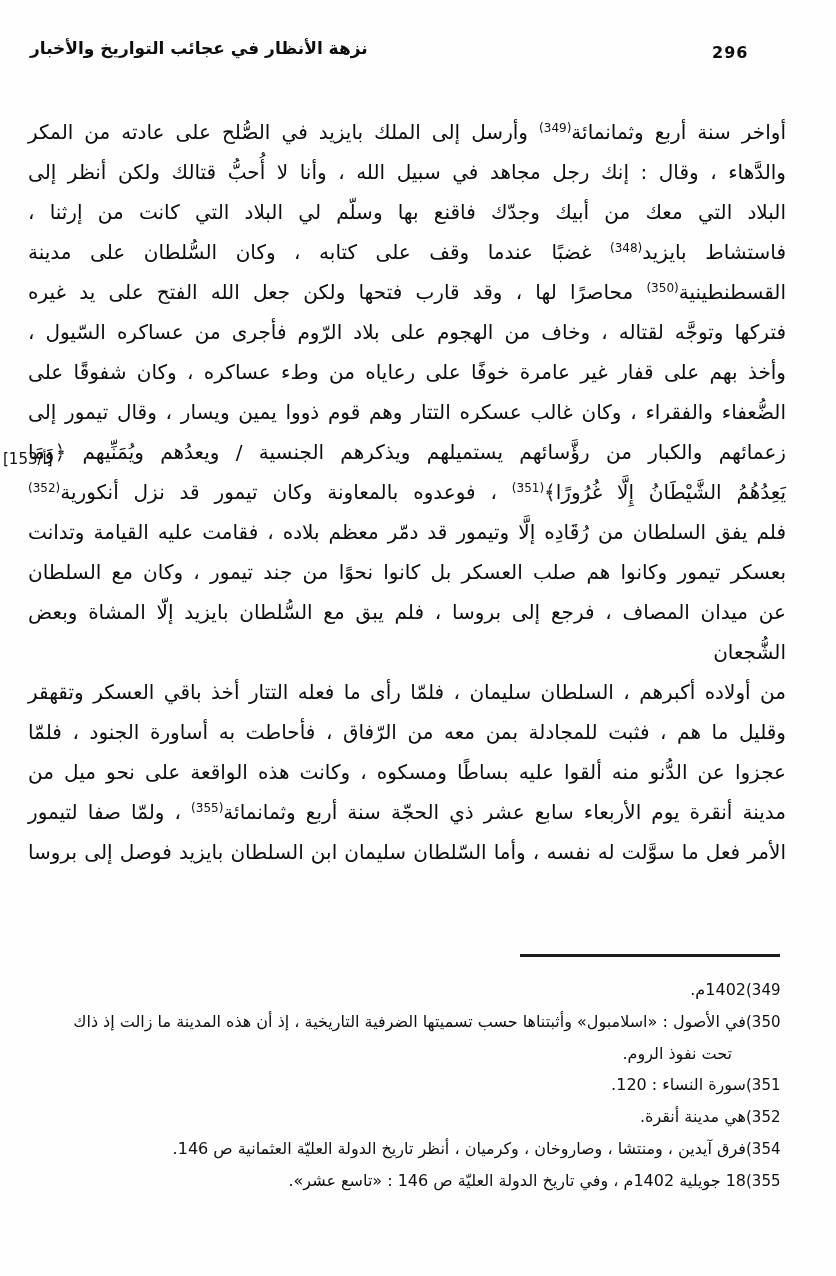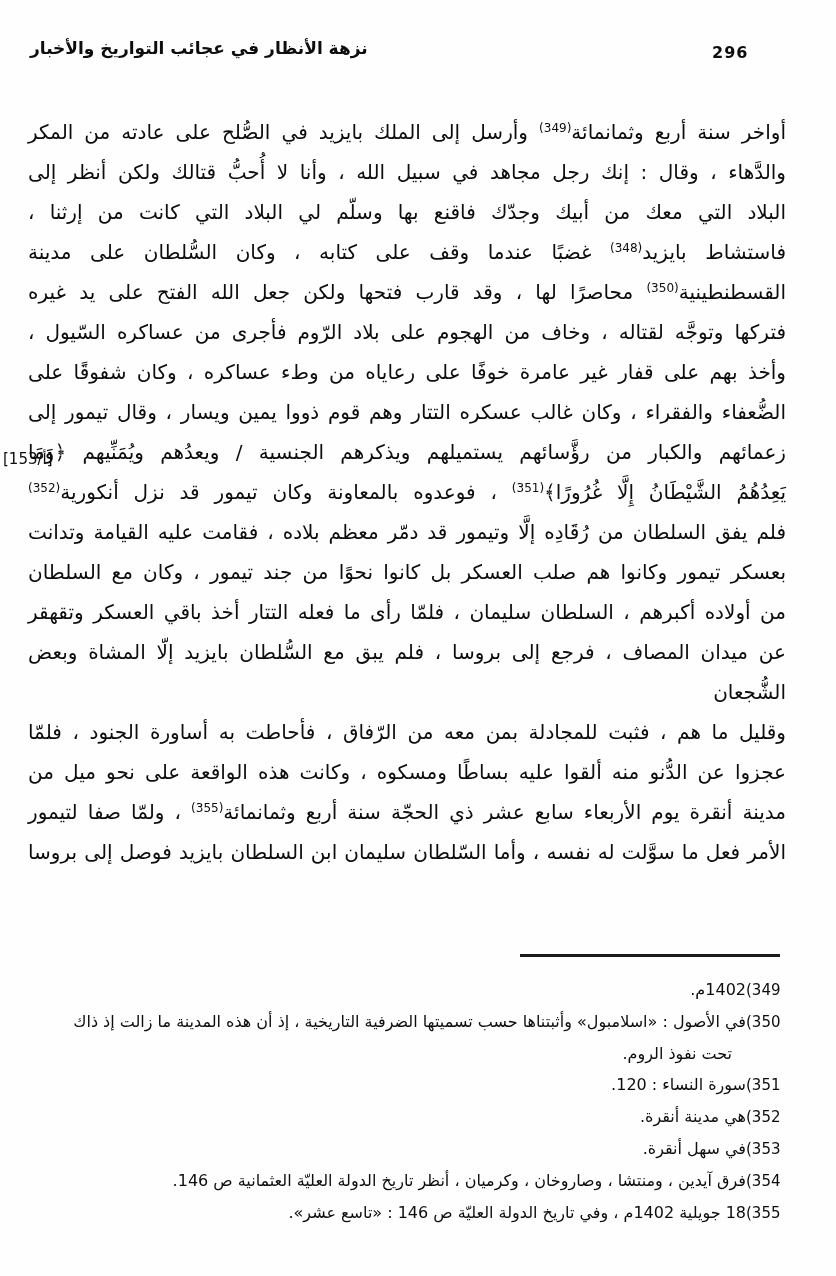--- a/index.html
+++ b/index.html
@@ -79,22 +79,22 @@
     <div class="bline rich-sup">البلاد التي معك من أبيك وجدّك فاقنع بها وسلّم لي البلاد التي كانت من إرثنا ،</div>
     <div class="bline rich-sup">فاستشاط بايزيد<sup class="fn-ref">(348)</sup> غضبًا عندما وقف على كتابه ، وكان السُّلطان على مدينة</div>
     <div class="bline rich-sup">القسطنطينية<sup class="fn-ref">(350)</sup> محاصرًا لها ، وقد قارب فتحها ولكن جعل الله الفتح على يد غيره</div>
     <div class="bline rich-sup">فتركها وتوجَّه لقتاله ، وخاف من الهجوم على بلاد الرّوم فأجرى من عساكره السّيول ،</div>
     <div class="bline rich-sup">وأخذ بهم على قفار غير عامرة خوفًا على رعاياه من وطء عساكره ، وكان شفوقًا على</div>
     <div class="bline rich-sup">الضُّعفاء والفقراء ، وكان غالب عسكره التتار وهم قوم ذووا يمين ويسار ، وقال تيمور إلى</div>
     <div class="bline rich-sup">زعمائهم والكبار من رؤَّسائهم يستميلهم ويذكرهم الجنسية / ويعدُهم ويُمَنِّيهم ﴿وَمَا</div>
     <div class="bline rich-sup">يَعِدُهُمُ الشَّيْطَانُ إِلَّا غُرُورًا﴾<sup class="fn-ref">(351)</sup> ، فوعدوه بالمعاونة وكان تيمور قد نزل أنكورية<sup class="fn-ref">(352)</sup></div>
     <div class="bline rich-sup">فلم يفق السلطان من رُقَادِه إلَّا وتيمور قد دمّر معظم بلاده ، فقامت عليه القيامة وتدانت</div>
     <div class="bline rich-sup">بعسكر تيمور وكانوا هم صلب العسكر بل كانوا نحوًا من جند تيمور ، وكان مع السلطان</div>
+    <div class="bline rich-sup">عن ميدان المصاف ، فرجع إلى بروسا ، فلم يبق مع السُّلطان بايزيد إلّا المشاة وبعض الشُّجعان</div>
     <div class="bline rich-sup">من أولاده أكبرهم ، السلطان سليمان ، فلمّا رأى ما فعله التتار أخذ باقي العسكر وتقهقر</div>
-    <div class="bline rich-sup">عن ميدان المصاف ، فرجع إلى بروسا ، فلم يبق مع السُّلطان بايزيد إلّا المشاة وبعض الشُّجعان</div>
     <div class="bline rich-sup">وقليل ما هم ، فثبت للمجادلة بمن معه من الرّفاق ، فأحاطت به أساورة الجنود ، فلمّا</div>
     <div class="bline rich-sup">عجزوا عن الدُّنو منه ألقوا عليه بساطًا ومسكوه ، وكانت هذه الواقعة على نحو ميل من</div>
     <div class="bline rich-sup">مدينة أنقرة يوم الأربعاء سابع عشر ذي الحجّة سنة أربع وثمانمائة<sup class="fn-ref">(355)</sup> ، ولمّا صفا لتيمور</div>
     <div class="bline rich-sup">الأمر فعل ما سوَّلت له نفسه ، وأما السّلطان سليمان ابن السلطان بايزيد فوصل إلى بروسا</div>
   </div>
 
   <span class="margin-note" dir="ltr">[153/أ]</span>
 
   <div class="fn-rule"></div>
 
@@ -106,23 +106,20 @@
       <span class="fn-marker">(350</span><span class="fn-text">في الأصول : «اسلامبول» وأثبتناها حسب تسميتها الضرفية التاريخية ، إذ أن هذه المدينة ما زالت إذ ذاك</span><br>
       <span class="fn-text">تحت نفوذ الروم.</span>
     </div>
     <div class="footnote">
       <span class="fn-marker">(351</span><span class="fn-text">سورة النساء : 120.</span>
     </div>
     <div class="footnote">
       <span class="fn-marker">(352</span><span class="fn-text">هي مدينة أنقرة.</span>
     </div>
     <div class="footnote">
-      <span class="fn-marker">(353</span><span class="fn-text">في سهل أنقرة.</span>
-    </div>
-    <div class="footnote">
       <span class="fn-marker">(354</span><span class="fn-text">فرق آيدين ، ومنتشا ، وصاروخان ، وكرميان ، أنظر تاريخ الدولة العليّة العثمانية ص 146.</span>
     </div>
     <div class="footnote">
       <span class="fn-marker">(355</span><span class="fn-text">18 جويلية 1402م ، وفي تاريخ الدولة العليّة ص 146 : «تاسع عشر».</span>
     </div>
   </div>
 
 </div>
 
 </body></html>

